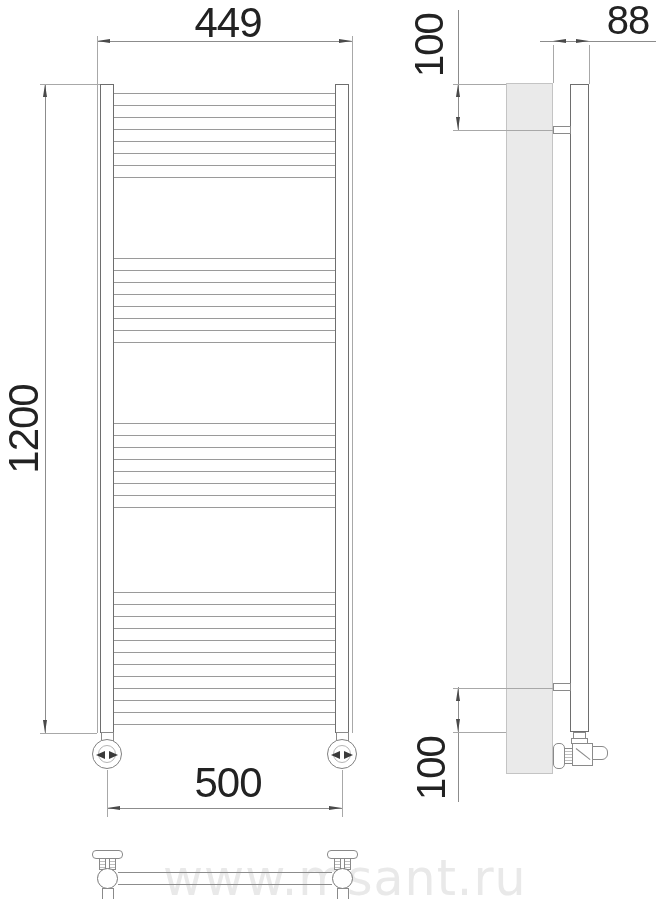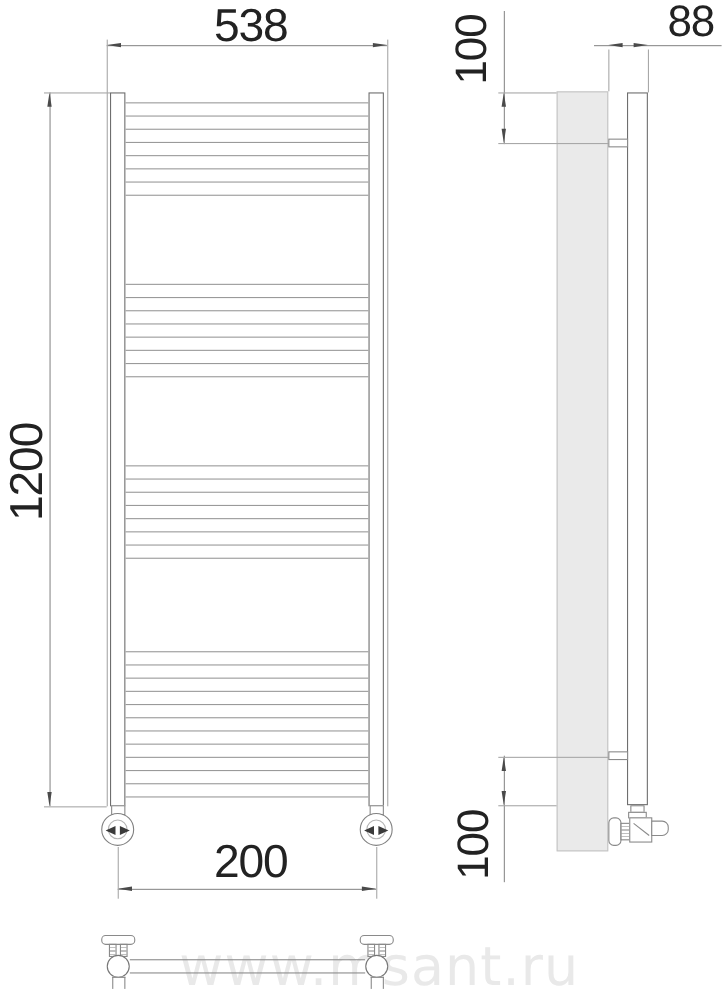--- a/index.html
+++ b/index.html
@@ -92,37 +92,37 @@
     <div>
       <div class="outline z2" style="left:336px;top:732px;width:13px;height:9px;"></div>
       <div class="circle z2" style="left:327px;top:739px;width:30px;height:30px;"></div>
       <div class="circle z2" style="left:333px;top:745px;width:18px;height:18px;border-color:#b5b5b5;background:transparent;"></div>
       <div class="ar l z2" style="left:331px;top:751px;border-right-width:9px;border-top-width:4px;border-bottom-width:4px;border-right-color:#3a3a3a;"></div>
       <div class="ar r z2" style="left:344px;top:751px;border-left-width:9px;border-top-width:4px;border-bottom-width:4px;border-left-color:#3a3a3a;"></div>
     </div>
   </div>
 
   <div>
-    <div class="dimtext" style="left:168px;top:2px;width:120px;">538</div>
+    <div class="dimtext" style="left:168px;top:2px;width:120px;">449</div>
     <div class="hl" style="left:97px;top:41px;width:255px;"></div>
     <div class="ar l" style="left:97px;top:39px;"></div>
     <div class="ar r" style="left:339px;top:39px;"></div>
   </div>
 
   <div>
     <div class="dimtext rot" style="left:-36px;top:408px;width:120px;">1200</div>
     <div class="vl" style="left:45px;top:84px;height:649px;"></div>
     <div class="ar u" style="left:43px;top:84px;"></div>
     <div class="ar d" style="left:43px;top:720px;"></div>
     <div class="hl thin" style="left:40px;top:84px;width:60px;"></div>
     <div class="hl thin" style="left:40px;top:733px;width:57px;"></div>
   </div>
 
   <div>
-    <div class="dimtext" style="left:168px;top:762px;width:120px;">200</div>
+    <div class="dimtext" style="left:168px;top:762px;width:120px;">500</div>
     <div class="hl" style="left:107px;top:808px;width:235px;"></div>
     <div class="ar l" style="left:107px;top:806px;"></div>
     <div class="ar r" style="left:329px;top:806px;"></div>
     <div class="vl thin" style="left:107px;top:770px;height:47px;"></div>
     <div class="vl thin" style="left:342px;top:770px;height:47px;"></div>
   </div>
 
   <div>
     <div class="outline" style="left:506px;top:83px;width:47px;height:691px;background:#eaeaea;border-color:#c4c4c4;"></div>
     <div class="rect z2" style="left:570px;top:84px;width:19px;height:648px;"></div>

